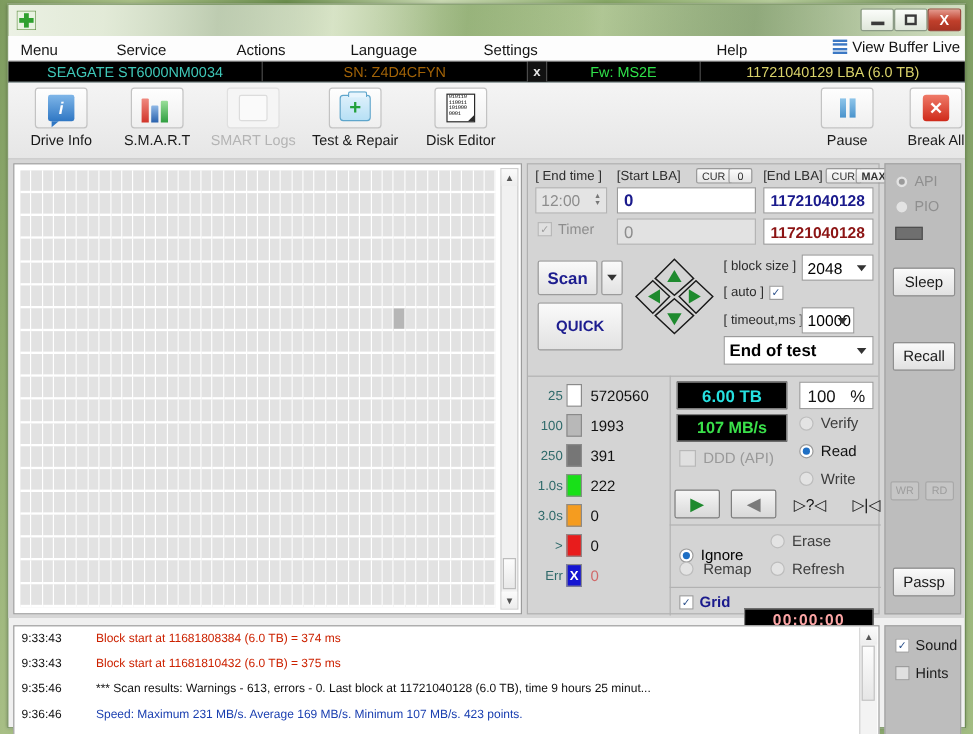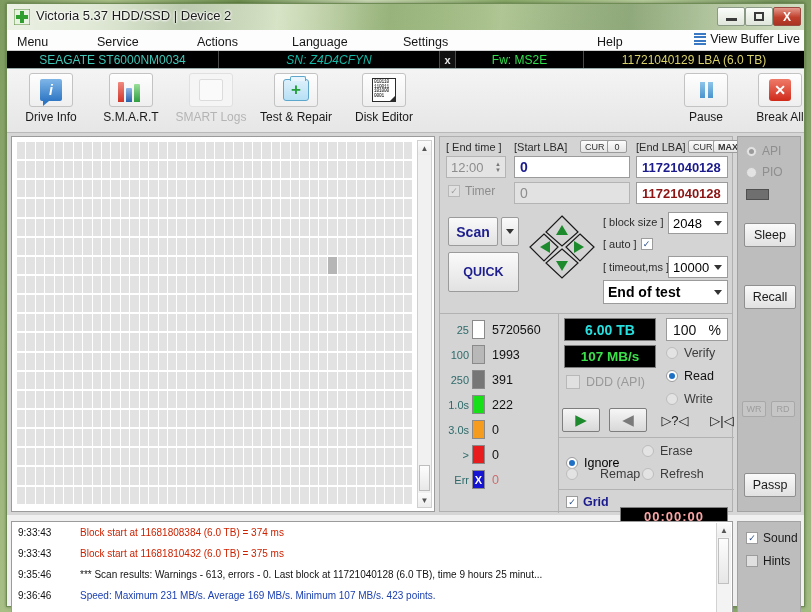--- a/index.html
+++ b/index.html
@@ -94,21 +94,21 @@
     display:flex; align-items:center;
     font-size:12px;
     border-bottom:1px solid #9aa;
   }
   .dcell {
     height:100%; display:flex; align-items:center; justify-content:center;
     border-right:1px solid #4a4a4a;
     white-space:nowrap;
   }
   #d-model { width:212px; color:#3fc7b8; }
-  #d-sn { width:100px; color:#14b8a6; flex:1;font-style:italic; }
+  #d-sn { width:100px; color:#a16207; flex:1; }
   #d-x { width:16px; color:#e8e8e8; font-weight:bold; font-size:11px; background:#111; }
   #d-fw { width:128px; color:#2fe04a; }
   #d-lba { flex:1; color:#d9d26a; border-right:none; }
 
   
   #toolbar {
     height:64px; background:linear-gradient(#f4f4f4,#e6e6e6);
     border-bottom:1px solid #b9b9b9;
     position:relative;
   }
@@ -251,21 +251,20 @@
 <div id="app">
   <div id="win">
 
     <div id="titlebar">
       <div class="tbfade"></div>
       <svg id="app-icon" viewBox="0 0 16 16">
         <rect x="0" y="0" width="16" height="16" fill="#e9f3e2" stroke="#5a8a3e"></rect>
         <rect x="6" y="2" width="4" height="12" fill="#2fa02f"></rect>
         <rect x="2" y="6" width="12" height="4" fill="#2fa02f"></rect>
       </svg>
-      <div id="title-text">Victoria 5.37 HDD/SSD | Device 2</div>
       <div class="wbtn" id="btn-min">
           <span class="wglyph-min"></span>
         </div>
       <div class="wbtn" id="btn-max">
           <span class="wglyph-max"></span>
         </div>
       <div class="wbtn" id="btn-close">
           <span>X</span>
         </div>
     </div>
@@ -1206,21 +1205,21 @@
         <div style="position:absolute;left:163px;top:79px;" class="lbl-small">[ block size ]</div>
         <div class="sel" style="position:absolute;left:228px;top:75px;width:60px;">
           <span>2048</span>
             <span class="arw"></span>
         </div>
         <div style="position:absolute;left:163px;top:101px;display:flex;align-items:center;gap:4px;">
           <span class="lbl-small">[ auto ]</span>
           <span class="chk">✓</span>
         </div>
         <div style="position:absolute;left:163px;top:124px;" class="lbl-small">[ timeout,ms ]</div>
-        <div class="sel" style="position:absolute;left:228px;top:119px;width:60px;">
+        <div class="sel" style="position:absolute;left:228px;top:119px;width:44px;">
           <span>10000</span>
             <span class="arw"></span>
         </div>
         <div class="sel" style="position:absolute;left:163px;top:143px;width:125px;height:24px;font-weight:bold;font-size:14px;">
           <span>End of test</span>
             <span class="arw" style="top:9px"></span>
         </div>
 
         <div style="position:absolute;left:0;top:176px;width:100%;height:1px;background:#b2b2b2;"></div>
 
@@ -1307,21 +1306,21 @@
         <div style="position:absolute;left:118px;top:300px;width:176px;height:1px;background:#b2b2b2;"></div>
 
         <div style="position:absolute;left:126px;top:307px;display:flex;align-items:center;gap:6px;margin-top:12px;">
           <span class="radio on"></span>
           <span style="font-size:12.5px;">Ignore</span>
         </div>
         <div style="position:absolute;left:202px;top:307px;display:flex;align-items:center;gap:6px;">
           <span class="radio dis"></span>
           <span style="font-size:12.5px;color:#3c3c3c;">Erase</span>
         </div>
-        <div style="position:absolute;left:126px;top:330px;display:flex;align-items:center;gap:22px;">
+        <div style="position:absolute;left:126px;top:330px;display:flex;align-items:center;gap:8px;">
           <span class="radio dis"></span>
           <span style="font-size:12.5px;color:#3c3c3c;">Remap</span>
         </div>
         <div style="position:absolute;left:202px;top:330px;display:flex;align-items:center;gap:6px;">
           <span class="radio dis"></span>
           <span style="font-size:12.5px;color:#3c3c3c;">Refresh</span>
         </div>
 
         <div style="position:absolute;left:118px;top:352px;width:176px;height:1px;background:#b2b2b2;"></div>
 

